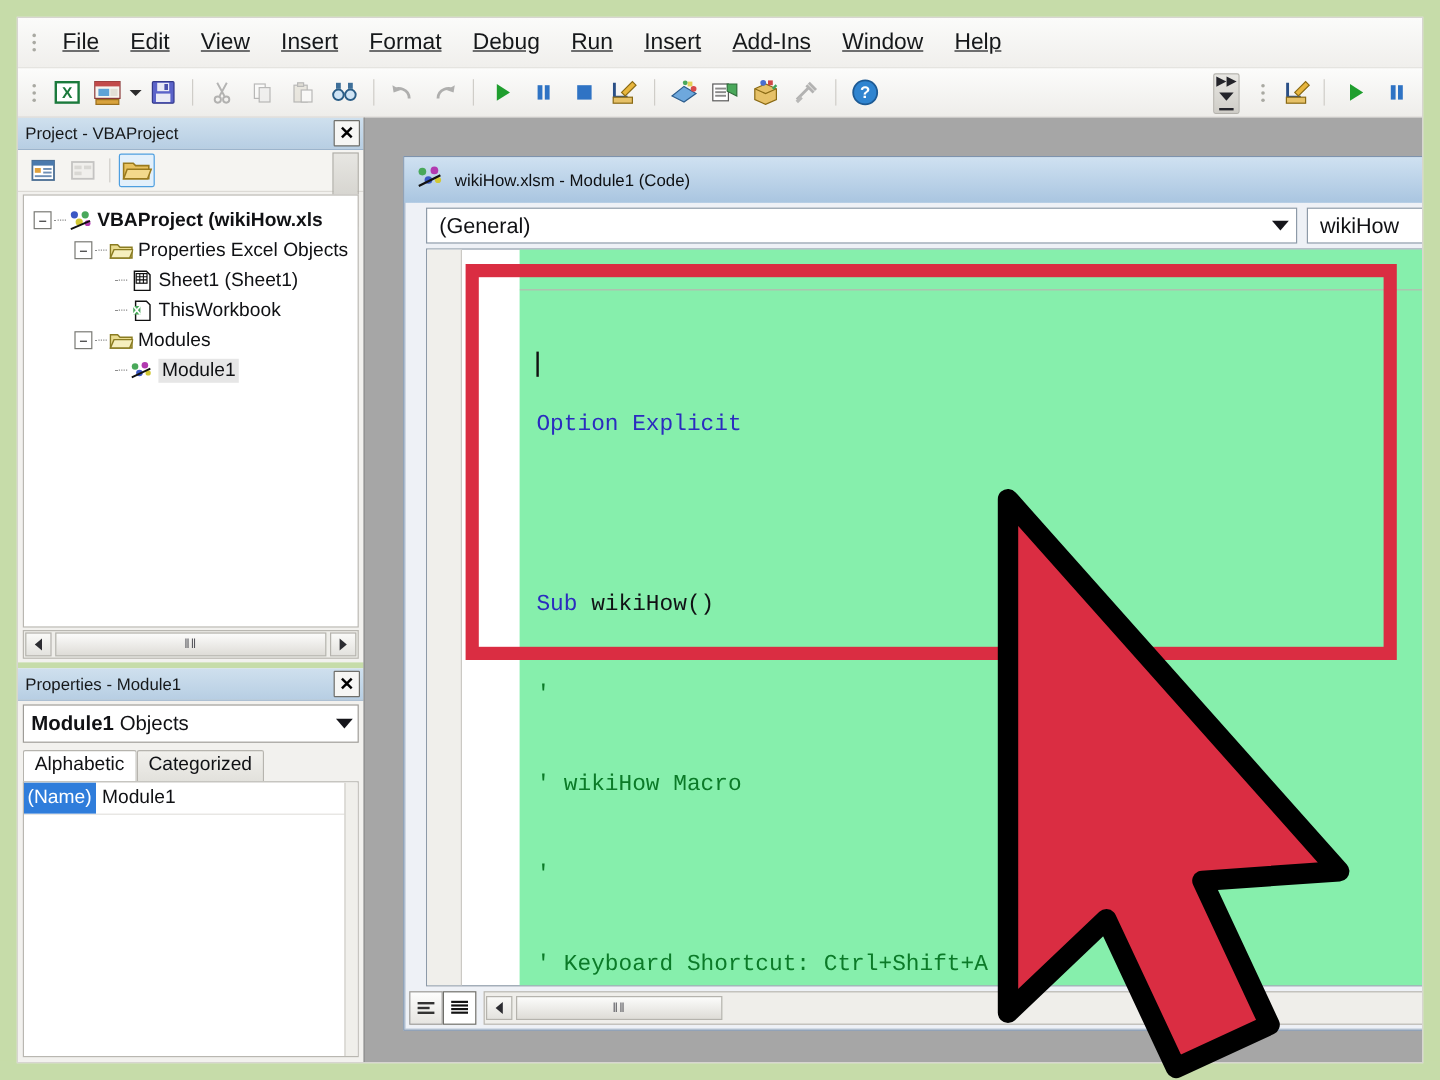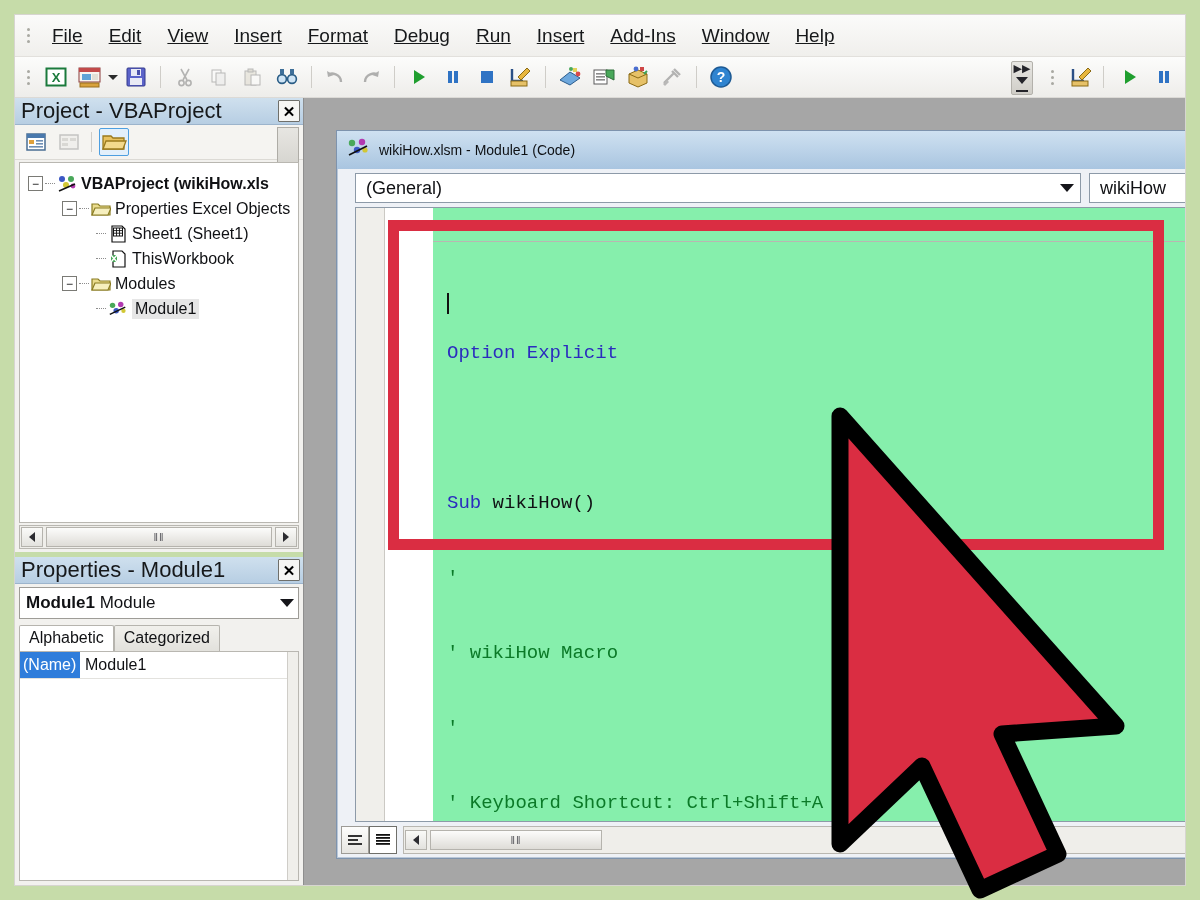--- a/index.html
+++ b/index.html
@@ -74,21 +74,21 @@
   
   .left-col{width:288px;flex:0 0 288px;display:flex;flex-direction:column;background:#f2f1ee;}
 
   .pane-title{
     height:26px;flex:0 0 26px;
     background:linear-gradient(#cfe0ee,#b7cee3);
     display:flex;align-items:center;justify-content:space-between;
     padding:0 3px 0 6px;
     border-bottom:1px solid #9cb4cc;
   }
-  .pane-title-text{font-size:22px;color:#16181a;white-space:nowrap;overflow:hidden;}
+  .pane-title-text{font-size:14px;color:#16181a;white-space:nowrap;overflow:hidden;}
   .pane-close{
     width:20px;height:20px;display:flex;align-items:center;justify-content:center;
     background:#f6f6f4;border:1px solid #6f6f6a;border-radius:1px;
     font-size:15px;font-weight:bold;color:#000;line-height:1;cursor:default;
   }
 
   
   .proj-toolbar{
     height:34px;flex:0 0 34px;background:#f5f4f1;
     display:flex;align-items:center;padding-left:6px;gap:3px;
@@ -573,21 +573,21 @@
 
         <div class="prop-pane" style="flex:1 1 auto;min-height:0;">
           <div class="pane-title">
             <span class="pane-title-text">Properties - Module1</span>
             <span class="pane-close">✕</span>
           </div>
 
           <div class="prop-combo">
             <span>
               <b>Module1</b>
-              <span>Module</span>
+              <span>Objects</span>
             </span>
             <span class="arrow"></span>
           </div>
 
           <div class="prop-tabs">
             <div class="ptab active">Alphabetic</div>
             <div class="ptab">Categorized</div>
           </div>
 
           <div class="prop-grid">

